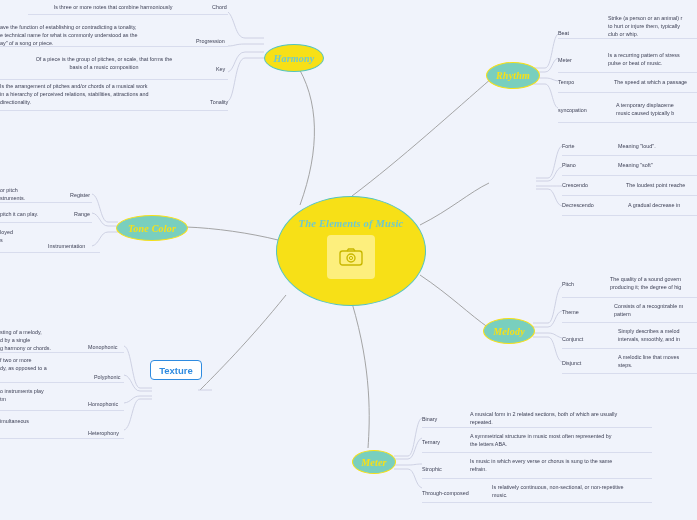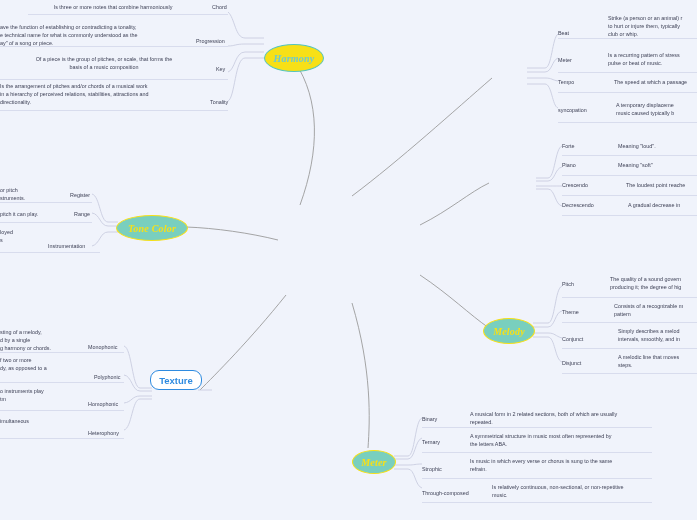--- a/index.html
+++ b/index.html
@@ -107,20 +107,31 @@
       <path d="M 152 399 L 140 399 C 132 399 132 428 124 430"></path>
 
       <path d="M 118 222 L 108 222 C 100 222 100 196 92 194"></path>
       <path d="M 118 226 L 108 226 C 100 226 100 214 92 213"></path>
       <path d="M 118 232 L 108 232 C 100 232 100 244 92 246"></path>
 
       <path d="M 198 390 L 212 390"></path>
     </g>
   </svg>
 
+  <div class="central">
+    <div class="central-title">The Elements of Music</div>
+    <div class="central-img">
+      <svg class="cam" viewBox="0 0 24 18">
+        <rect x="1" y="3" width="22" height="14" rx="2.5" fill="none" stroke="#c9b800" stroke-width="1.4"></rect>
+        <path d="M8 3 L9.5 1 H14.5 L16 3" fill="none" stroke="#c9b800" stroke-width="1.4"></path>
+        <circle cx="12" cy="10" r="4" fill="none" stroke="#c9b800" stroke-width="1.4"></circle>
+        <circle cx="12" cy="10" r="1.6" fill="none" stroke="#c9b800" stroke-width="1"></circle>
+      </svg>
+    </div>
+  </div>
 
   <div class="branch yellow" style="left:264px;top:44px;width:58px;height:26px;">
     <span>Harmony</span>
   </div>
   <div class="rule" style="left:28px;top:14px;width:200px;"></div>
   <div class="leaf" style="left:0;top:0;width:236px;height:16px;">
     <div class="desc" style="left:28px;top:3px;width:170px;text-align:center;white-space:pre-line;">Is three or more notes that combine harmoniously</div>
     <div class="label" style="left:212px;top:3px;">Chord</div>
   </div>
   <div class="rule" style="left:0;top:46px;width:228px;"></div>
@@ -137,20 +148,23 @@
     <div class="label" style="left:216px;top:13px;">Key</div>
   </div>
   <div class="rule" style="left:0;top:110px;width:228px;"></div>
   <div class="leaf" style="left:0;top:80px;width:236px;height:30px;">
     <div class="desc" style="left:0;top:2px;width:180px;white-space:pre-line;">Is the arrangement of pitches and/or chords of a musical work
 in a hierarchy of perceived relations, stabilities, attractions and
 directionality.</div>
     <div class="label" style="left:210px;top:18px;">Tonality</div>
   </div>
 
+  <div class="branch teal" style="left:486px;top:62px;width:52px;height:25px;">
+    <span>Rhythm</span>
+  </div>
   <div class="rule" style="left:558px;top:38px;width:139px;"></div>
   <div class="leaf" style="left:558px;top:12px;width:139px;height:26px;">
     <div class="label" style="left:0;top:17px;">Beat</div>
     <div class="desc" style="left:50px;top:2px;width:150px;white-space:pre-line;">Strike (a person or an animal) r
 to hurt or injure them, typically
 club or whip.</div>
   </div>
   <div class="rule" style="left:558px;top:72px;width:139px;"></div>
   <div class="leaf" style="left:558px;top:44px;width:139px;height:28px;">
     <div class="label" style="left:0;top:12px;">Meter</div>
@@ -239,21 +253,21 @@
     <div class="desc" style="left:48px;top:3px;width:220px;white-space:pre-line;">Is music in which every verse or chorus is sung to the same
 refrain.</div>
   </div>
   <div class="rule" style="left:422px;top:502px;width:230px;"></div>
   <div class="leaf" style="left:422px;top:480px;width:275px;height:22px;">
     <div class="label" style="left:0;top:9px;">Through-composed</div>
     <div class="desc" style="left:70px;top:3px;width:200px;white-space:pre-line;">Is relatively continuous, non-sectional, or non-repetitive
 music.</div>
   </div>
 
-  <div class="branch-rect" style="left:150px;top:370px;width:50px;height:18px;border-radius:9px;">
+  <div class="branch-rect" style="left:150px;top:360px;width:50px;height:18px;">
     <span>Texture</span>
   </div>
   <div class="rule" style="left:0;top:352px;width:124px;"></div>
   <div class="leaf" style="left:0;top:326px;width:130px;height:26px;">
     <div class="desc" style="left:0;top:2px;width:80px;white-space:pre-line;">sting of a melody,
 d by a single
 g harmony or chords.</div>
     <div class="label" style="left:88px;top:17px;">Monophonic</div>
   </div>
   <div class="rule" style="left:0;top:382px;width:124px;"></div>

